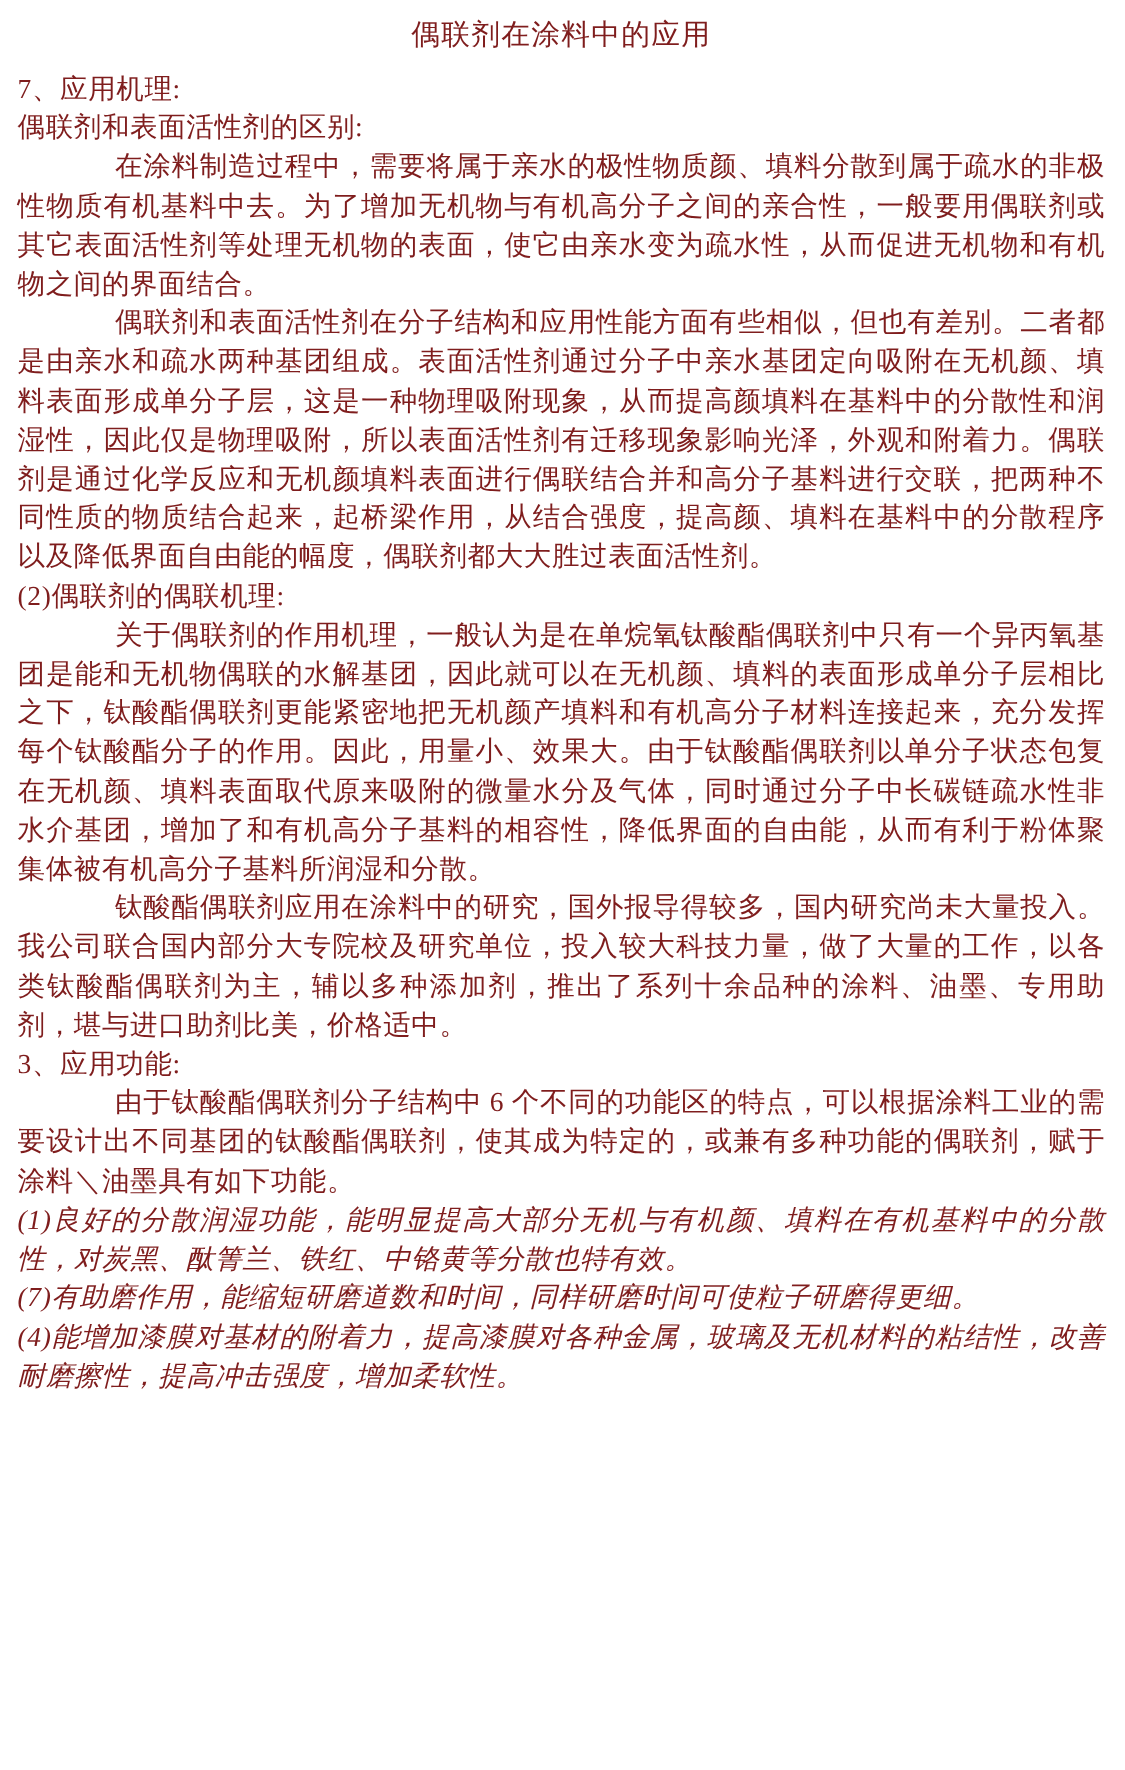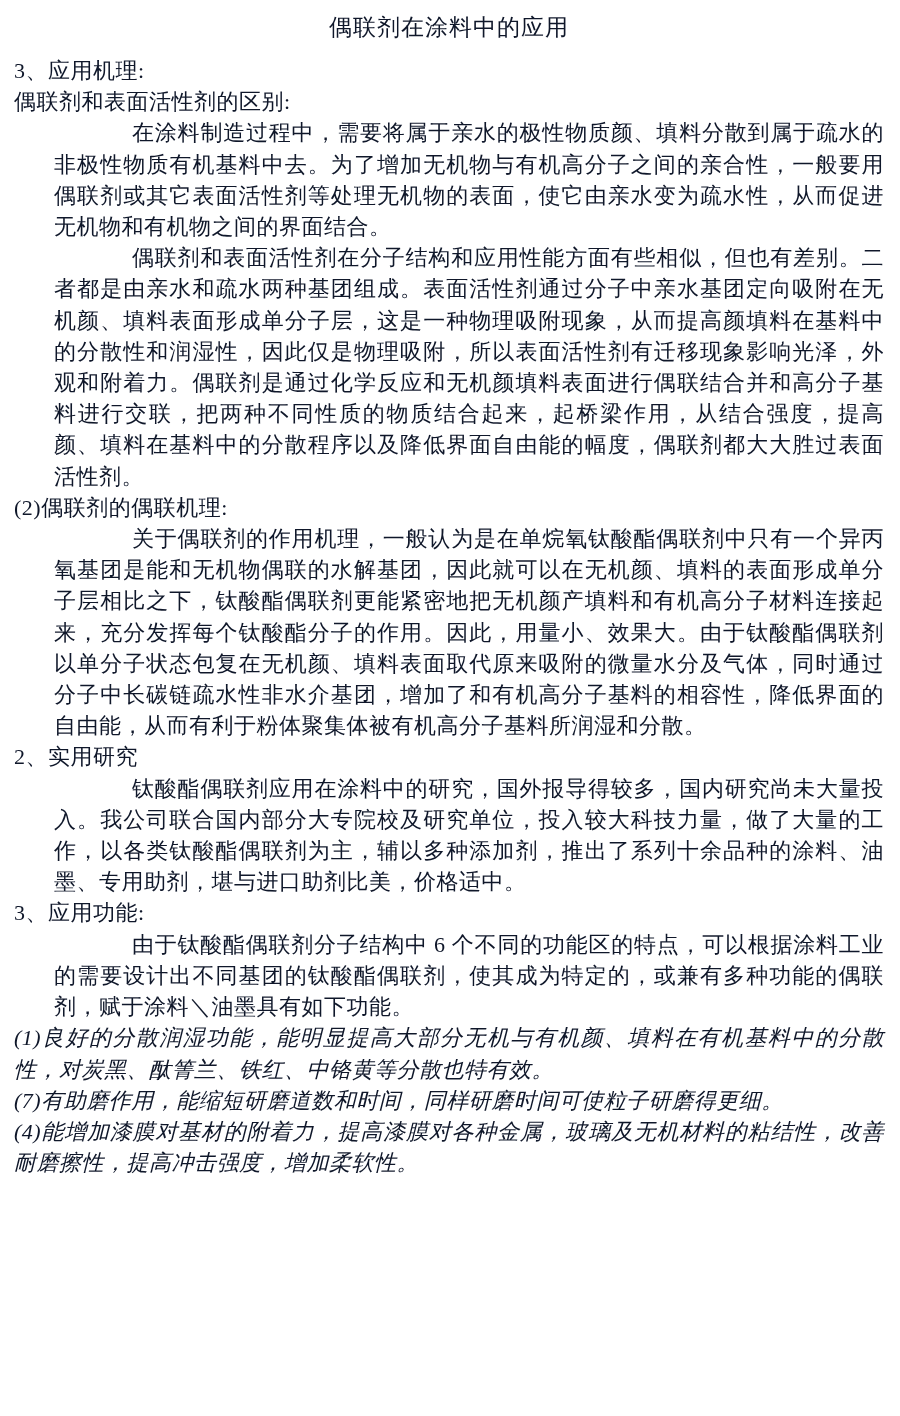--- a/index.html
+++ b/index.html
@@ -5,21 +5,21 @@
   html, body {
     margin: 0;
     padding: 0;
     background: #ffffff;
   }
   .page {
     position: relative;
     width: 900px;
     height: 1239px;
     background: #ffffff;
-    color: #0f172a;
+    color: #7f1d1d;
     font-family: "Liberation Serif", "DejaVu Serif", serif;
     overflow: hidden;
     box-sizing: border-box;
     padding: 10px 16px 0 14px;
   }
   .doc-title {
     font-size: 23px;
     font-weight: normal;
     text-align: center;
     margin: 2px 0 12px 0;
@@ -27,42 +27,40 @@
   }
   .blk {
     margin: 0;
     font-size: 22px;
     line-height: 31.2px;
     text-align: justify;
     letter-spacing: 0.5px;
   }
   .blk.indent {
     text-indent: 78px;
-    margin-left: 40px;
   }
   .blk.heading {
     text-indent: 0;
   }
   .blk.plain {
     text-indent: 0;
     font-style: italic;
   }
 </style>
 </head>
 <body>
 
 <div class="page">
   <h1 class="doc-title">偶联剂在涂料中的应用</h1>
 
-  <p class="blk heading">3、应用机理:</p>
+  <p class="blk heading">7、应用机理:</p>
   <p class="blk heading">偶联剂和表面活性剂的区别:</p>
   <p class="blk indent">在涂料制造过程中，需要将属于亲水的极性物质颜、填料分散到属于疏水的非极性物质有机基料中去。为了增加无机物与有机高分子之间的亲合性，一般要用偶联剂或其它表面活性剂等处理无机物的表面，使它由亲水变为疏水性，从而促进无机物和有机物之间的界面结合。</p>
   <p class="blk indent">偶联剂和表面活性剂在分子结构和应用性能方面有些相似，但也有差别。二者都是由亲水和疏水两种基团组成。表面活性剂通过分子中亲水基团定向吸附在无机颜、填料表面形成单分子层，这是一种物理吸附现象，从而提高颜填料在基料中的分散性和润湿性，因此仅是物理吸附，所以表面活性剂有迁移现象影响光泽，外观和附着力。偶联剂是通过化学反应和无机颜填料表面进行偶联结合并和高分子基料进行交联，把两种不同性质的物质结合起来，起桥梁作用，从结合强度，提高颜、填料在基料中的分散程序以及降低界面自由能的幅度，偶联剂都大大胜过表面活性剂。</p>
   <p class="blk heading">(2)偶联剂的偶联机理:</p>
   <p class="blk indent">关于偶联剂的作用机理，一般认为是在单烷氧钛酸酯偶联剂中只有一个异丙氧基团是能和无机物偶联的水解基团，因此就可以在无机颜、填料的表面形成单分子层相比之下，钛酸酯偶联剂更能紧密地把无机颜产填料和有机高分子材料连接起来，充分发挥每个钛酸酯分子的作用。因此，用量小、效果大。由于钛酸酯偶联剂以单分子状态包复在无机颜、填料表面取代原来吸附的微量水分及气体，同时通过分子中长碳链疏水性非水介基团，增加了和有机高分子基料的相容性，降低界面的自由能，从而有利于粉体聚集体被有机高分子基料所润湿和分散。</p>
-  <p class="blk heading">2、实用研究</p>
   <p class="blk indent">钛酸酯偶联剂应用在涂料中的研究，国外报导得较多，国内研究尚未大量投入。我公司联合国内部分大专院校及研究单位，投入较大科技力量，做了大量的工作，以各类钛酸酯偶联剂为主，辅以多种添加剂，推出了系列十余品种的涂料、油墨、专用助剂，堪与进口助剂比美，价格适中。</p>
   <p class="blk heading">3、应用功能:</p>
   <p class="blk indent">由于钛酸酯偶联剂分子结构中 6 个不同的功能区的特点，可以根据涂料工业的需要设计出不同基团的钛酸酯偶联剂，使其成为特定的，或兼有多种功能的偶联剂，赋于涂料＼油墨具有如下功能。</p>
   <p class="blk plain">(1)良好的分散润湿功能，能明显提高大部分无机与有机颜、填料在有机基料中的分散性，对炭黑、酞箐兰、铁红、中铬黄等分散也特有效。</p>
   <p class="blk plain">(7)有助磨作用，能缩短研磨道数和时间，同样研磨时间可使粒子研磨得更细。</p>
   <p class="blk plain">(4)能增加漆膜对基材的附着力，提高漆膜对各种金属，玻璃及无机材料的粘结性，改善耐磨擦性，提高冲击强度，增加柔软性。</p>
 </div>
 
 </body></html>

